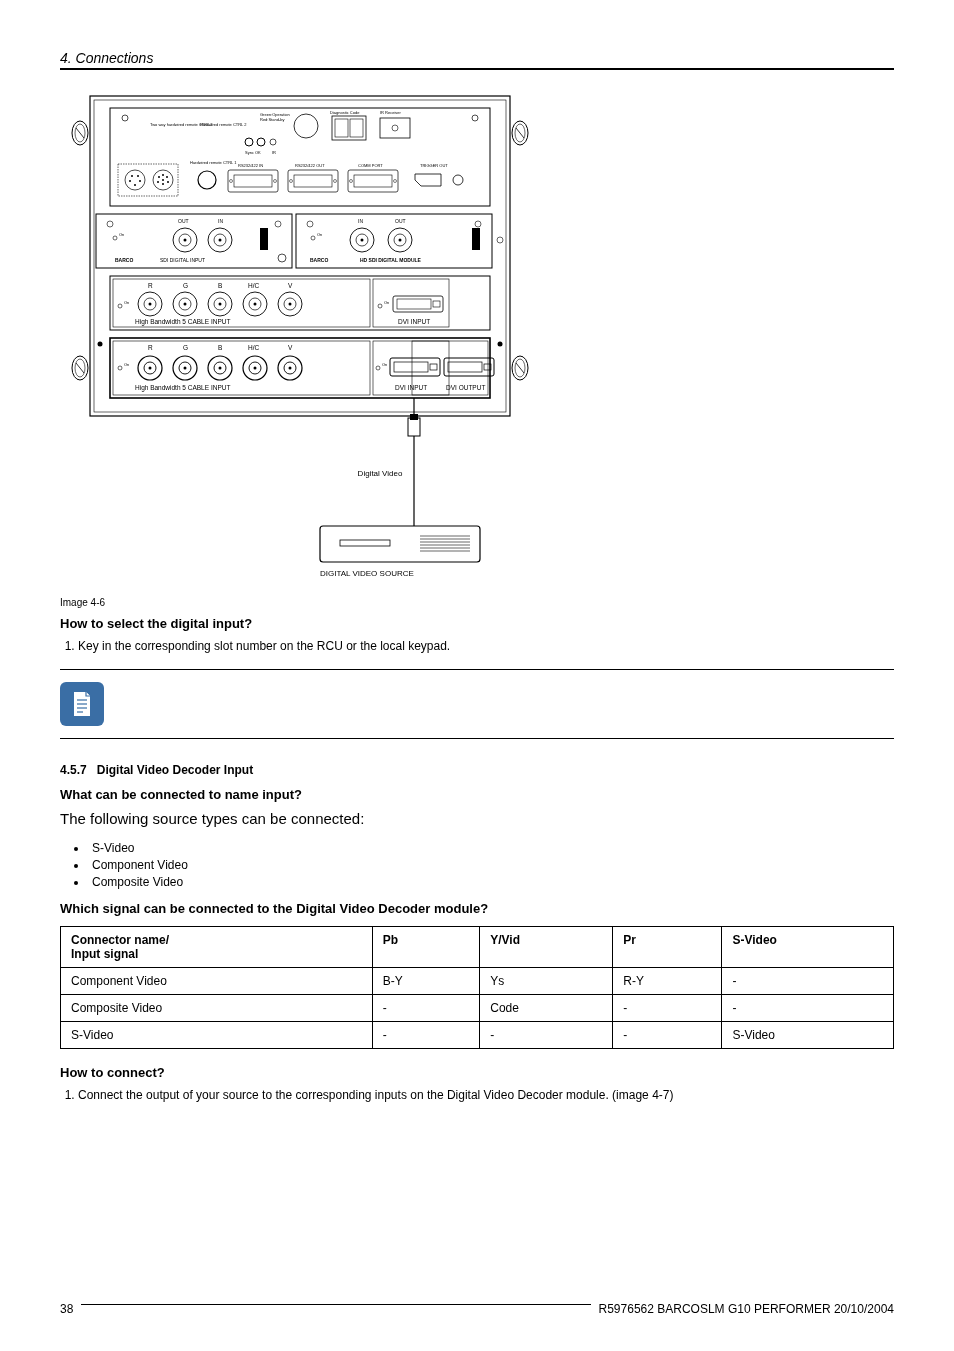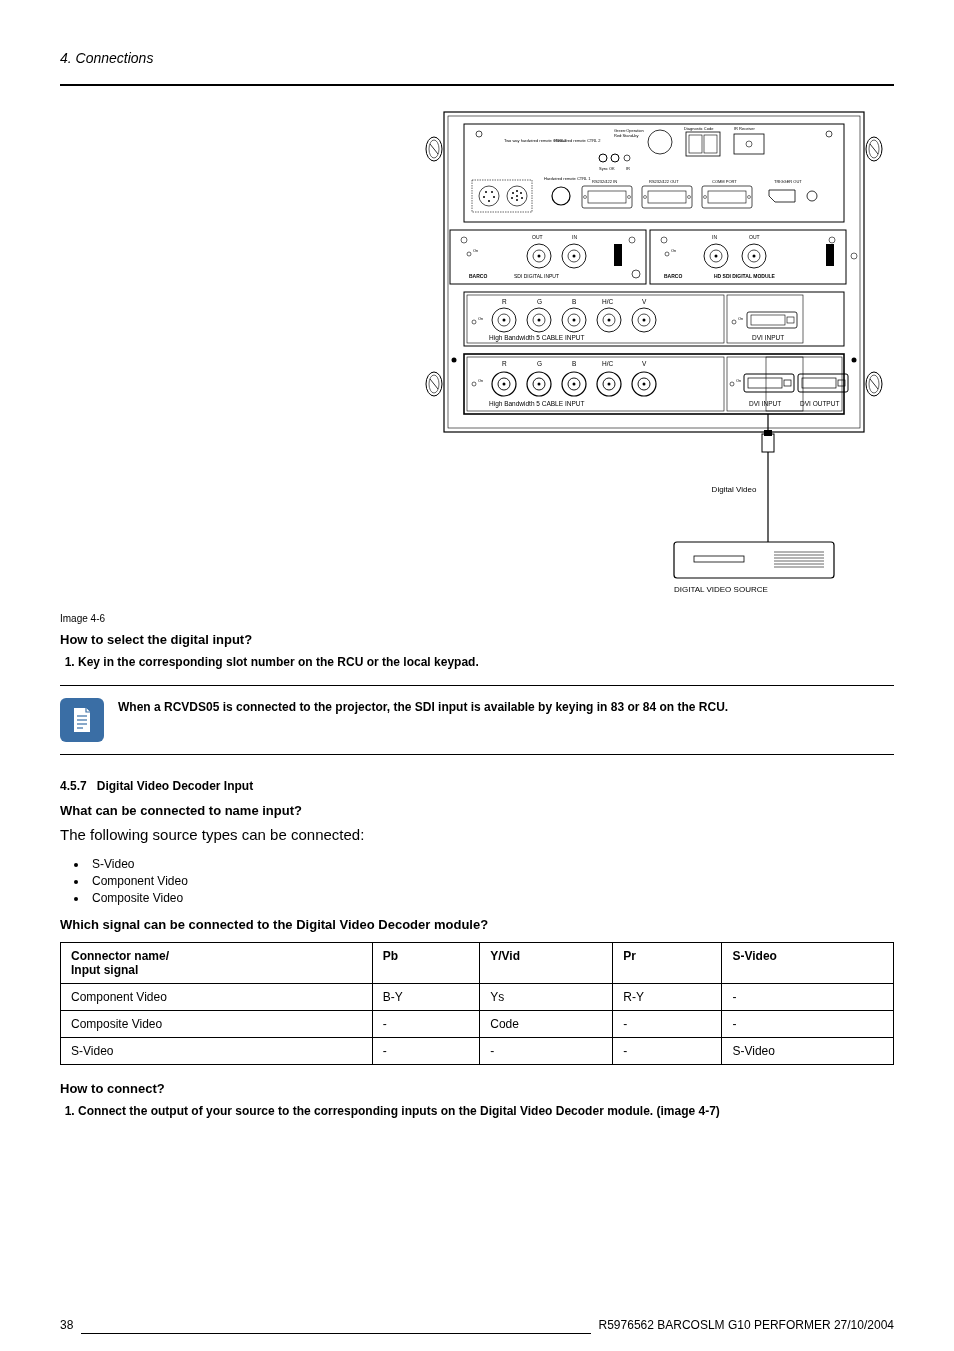--- a/index.html
+++ b/index.html
@@ -8,28 +8,28 @@
     font-size: 12px;
     color: #000;
     background: #fff;
     width: 954px;
     margin: 0 auto;
     padding: 50px 60px 30px 60px;
   }
   .header-title {
     font-style: italic;
     font-size: 14px;
-    margin-bottom: 18px;
+    margin-bottom: 2px;
   }
   .hr-thick { border: none; border-top: 2px solid #000; margin-bottom: 18px; }
-  .diagram-wrap { text-align: right; margin-bottom: 6px; }
+  .diagram-wrap { text-align: left; margin-bottom: 6px; }
   .diagram { display: inline-block; }
   .image-caption { font-size: 10px; margin: 6px 0 4px 0; }
   .h3 { font-weight: bold; font-size: 13px; margin: 8px 0 8px 0; }
-  .ol { margin: 0 0 14px 0; padding-left: 18px; font-size: 12px; font-weight: bold; }
+  .ol { margin: 0 0 14px 0; padding-left: 18px; font-size: 12px; }
   .note-box {
     border-top: 1.5px solid #000;
     border-bottom: 1.5px solid #000;
     padding: 12px 0;
     margin: 16px 0 24px 0;
     display: flex;
     align-items: flex-start;
     gap: 14px;
   }
   .note-icon {
@@ -54,21 +54,21 @@
   table.signal th, table.signal td {
     border: 1px solid #000;
     padding: 6px 10px;
     text-align: left;
     vertical-align: top;
   }
   table.signal th { font-weight: bold; border-radius: 20px; }
   .footer {
     display: flex;
     justify-content: space-between;
-    align-items: flex-end;
+    align-items: flex-start;
     margin-top: 200px;
     font-size: 12px;
   }
   .footer-line {
     flex: 1;
     border-top: 1.5px solid #000;
     margin: 0 8px;
     position: relative;
     top: 2px;
   }
@@ -359,21 +359,20 @@
         <path d="M4 2 h12 l4 4 v20 h-16 z" fill="#fff" stroke="#fff" stroke-width="0"></path>
         <path d="M4 2 h12 l4 4 v20 h-16 z" fill="none" stroke="#3a6ea5" stroke-width="0"></path>
         <path d="M4 2 h12 l4 4 v20 h-16 z" fill="#fff"></path>
         <path d="M16 2 v4 h4" fill="none" stroke="#3a6ea5" stroke-width="1.2"></path>
         <line x1="7" y1="10" x2="17" y2="10" stroke="#3a6ea5" stroke-width="1.2"></line>
         <line x1="7" y1="14" x2="17" y2="14" stroke="#3a6ea5" stroke-width="1.2"></line>
         <line x1="7" y1="18" x2="17" y2="18" stroke="#3a6ea5" stroke-width="1.2"></line>
         <line x1="7" y1="22" x2="13" y2="22" stroke="#3a6ea5" stroke-width="1.2"></line>
       </svg>
   </div>
-  <div class="note-text">When a RCVDS05 is connected to the projector, the SDI input is available by keying in 83 or 84 on the RCU.</div>
 </div>
 
 <div class="section-num">
   <span>4.5.7</span>&nbsp;&nbsp;&nbsp;<span>Digital Video Decoder Input</span>
 </div>
 
 <div class="h3">What can be connected to name input?</div>
 <div class="body-text">The following source types can be connected:</div>
 <ul class="ul">
   <li>S-Video</li>
@@ -419,14 +418,14 @@
 </table>
 
 <div class="h3">How to connect?</div>
 <ol class="ol">
   <li>Connect the output of your source to the corresponding inputs on the Digital Video Decoder module. (image 4-7)</li>
 </ol>
 
 <div class="footer">
   <span>38</span>
   <span class="footer-line"></span>
-  <span>R5976562  BARCOSLM G10 PERFORMER  27/10/2004</span>
+  <span>R5976562  BARCOSLM G10 PERFORMER  20/10/2004</span>
 </div>
 
 </body></html>

